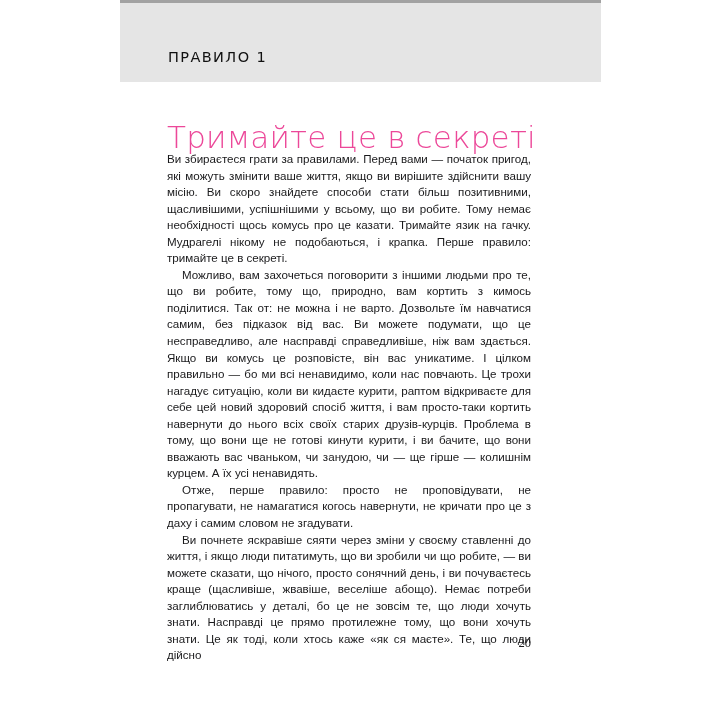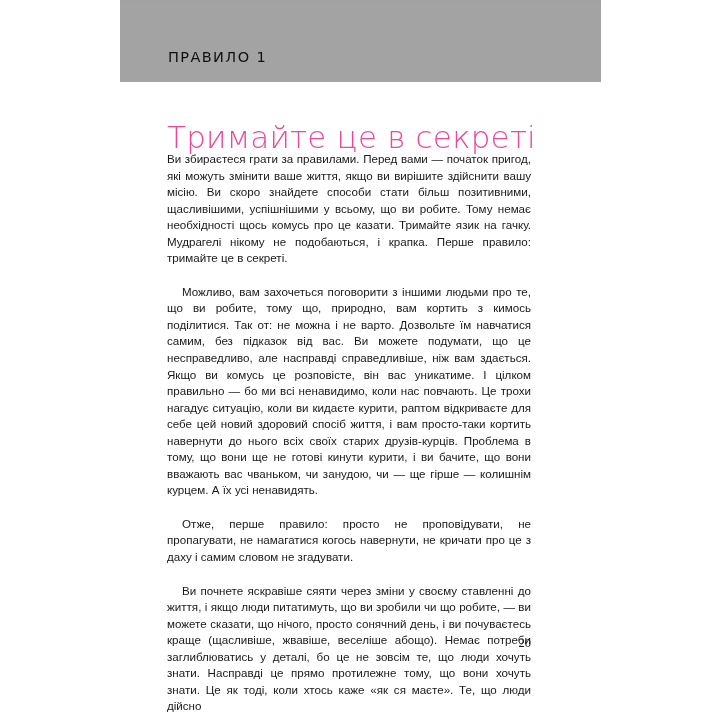--- a/index.html
+++ b/index.html
@@ -22,21 +22,21 @@
     background: #ffffff;
   }
 
   
   #chapter-band {
     position: absolute;
     left: 120px;
     top: 0;
     width: 481px;
     height: 82px;
-    background: #a3a3a3;
+    background: #e5e5e5;
   }
   #chapter-band-top-edge {
     position: absolute;
     left: 0;
     top: 0;
     width: 100%;
     height: 3px;
     background: #a2a2a2;
   }
   #chapter-label {
@@ -79,21 +79,20 @@
     font-size: 11.6px;
     line-height: 16.55px;
     color: #19191b;
     text-align: justify;
     text-justify: inter-word;
     hyphens: manual;
     -webkit-hyphens: manual;
   }
   .para.indent {
     text-indent: 15px;
-    margin-top: 17px;
   }
 
   
   #page-number {
     position: absolute;
     left: 167px;
     top: 637px;
     width: 364px;
     text-align: right;
     font-family: "Liberation Serif", "DejaVu Serif", serif;

